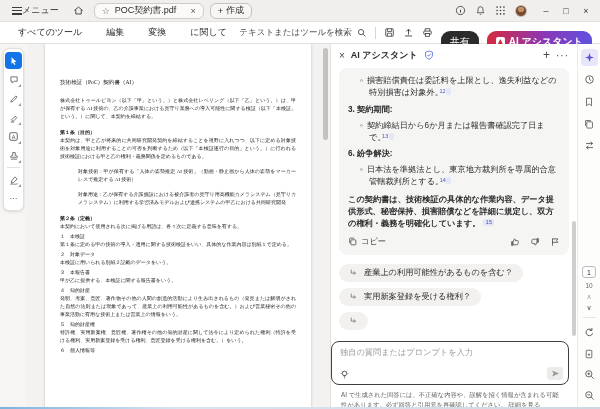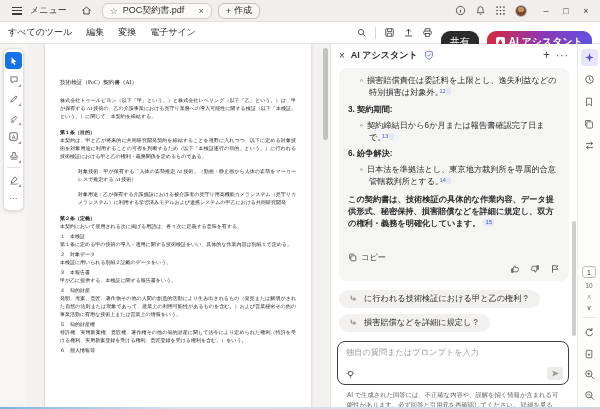--- a/index.html
+++ b/index.html
@@ -2,36 +2,36 @@
 <html><head>
 <meta charset="utf-8">
 <style>
   * { margin:0; padding:0; box-sizing:border-box; }
   html,body { width:600px; height:409px; overflow:hidden; }
   body { font-family:"Liberation Sans", sans-serif; color:#2c2c2c; background:#fff; position:relative; }
   svg { display:block; }
 
   
   .titlebar { height:22px; background:#f1efee; display:flex; align-items:center; padding:0 0 0 8px; gap:6px; border-bottom:1px solid #e3e1df; }
-  .tb-btn { display:flex; align-items:center; gap:8px; font-size:9px; color:#3b3b3b; padding:2px 4px; border-radius:3px; cursor:default; }
+  .tb-btn { display:flex; align-items:center; gap:0; font-size:9px; color:#3b3b3b; padding:2px 4px; border-radius:3px; cursor:default; }
   .hamburger { width:10px; height:8px; display:flex; flex-direction:column; justify-content:space-between; }
   .hamburger i { height:1.2px; background:#3b3b3b; display:block; }
   .tab { display:flex; align-items:center; gap:5px; background:#fbfaf9; border:1px solid #cfccc9; border-radius:6px; height:16px; padding:0 7px; font-size:9px; color:#2c2c2c; min-width:110px; }
   .tab .star { font-size:9px; color:#5f5f5f; }
   .tab .close-x { margin-left:auto; color:#5f5f5f; font-size:9px; }
   .create-btn { display:flex; align-items:center; gap:3px; border:1px solid #c4c1bf; border-radius:6px; height:16px; padding:0 7px; font-size:9px; background:#f7f6f5; }
   .tb-right { margin-left:auto; display:flex; align-items:center; gap:9px; padding-right:4px; }
   .win-ctrls { display:flex; align-items:center; }
   .win-ctrls span { width:20px; text-align:center; font-size:9px; color:#3b3b3b; }
   .avatar { width:12px; height:12px; border-radius:50%; background:radial-gradient(circle at 50% 35%, #c09068 0 35%, #7a4a2e 36% 100%); border:1px solid #b9b6b3; }
 
   
   .toolbar { height:22px; background:#fff; display:flex; align-items:center; padding:0 8px; border-bottom:1px solid #e4e2e0; }
   .tool-tabs { display:flex; align-items:center; gap:14px; font-size:9px; color:#2c2c2c; }
-  .tool-tabs span { cursor:default; }
+  .tool-tabs span { cursor:default;margin-left:10px; }
   .toolbar-right { margin-left:auto; display:flex; align-items:center; gap:8px; }
   .searchbox { display:flex; align-items:center; gap:5px; font-size:8.5px; color:#4a4a4a; }
   .tdiv { width:1px; height:12px; background:#d7d5d3; }
   .pill { border-radius:9px; height:22px; display:flex; align-items:center; gap:4px; padding:0 9px; font-size:10px;margin-top:18px; }
   .share-pill { background:#2b2b2b; color:#fff; }
   .ai-pill { background:linear-gradient(95deg,#d6293d 0%,#8a38b8 55%,#5f52e0 100%); color:#fff; font-weight:bold; }
   .ai-pill .logo { width:9px; height:9px; background:#fff; border-radius:2px; position:relative; }
   .ai-pill .logo::after { content:""; position:absolute; inset:2px; background:#d6293d; clip-path:polygon(50% 0,100% 100%,0 100%); }
 
   
@@ -67,27 +67,27 @@
   .panel-head .plus { font-size:12px; color:#4a4a4a; }
   .panel-head .dots { font-size:10px; color:#4a4a4a; letter-spacing:1px; }
   .panel-body { flex:1; padding:2px 8px 0 8px; overflow:hidden; position:relative; }
   .bubble { background:#f5f5f4; border-radius:8px; padding:7px 9px 5px 9px; font-size:8.2px; line-height:1.45; color:#2c2c2c; }
   .bubble ul { list-style:none; padding-left:12px; margin-bottom:5px; }
   .bubble ul li::before { content:"◦"; margin-right:4px; color:#2c2c2c; }
   .bubble ul li { text-indent:-9px; padding-left:9px; }
   .num-head { font-weight:bold; margin:4px 0 4px 0; }
   .summary { font-weight:bold; margin-top:6px; }
   .cite { display:inline-block; background:#e2e6f6; color:#4353c0; font-size:5.5px; line-height:7px; padding:0 2.5px; border-radius:2px; vertical-align:2px; margin-left:3px; font-weight:normal; }
-  .actions { display:flex; align-items:flex-start; margin-top:20px; padding:2px 0;flex-direction:column; }
+  .actions { display:flex; align-items:center; margin-top:4px; padding:2px 0; }
   .copy-btn { display:flex; align-items:center; gap:4px; font-size:8.2px; color:#3b3b3b; }
   .actions .rgt { margin-left:auto; display:flex; align-items:center; gap:10px; }
   .chips { margin-top:9px; display:flex; flex-direction:column; gap:6px; }
   .chip { display:flex; align-items:center; gap:6px; background:#f2f1f0; border:none; border-radius:11px; height:18px; padding:0 10px; font-size:8.2px; color:#2c2c2c; width:fit-content; font-family:inherit; }
   .panel-scroll { position:absolute; right:1px; top:155px; width:4px; height:115px; background:#cfcecd; border-radius:2px; }
-  .input-wrap { padding:4px 8px 0 6px; }
+  .input-wrap { padding:4px 8px 0 0; }
   .prompt-box { border:1.4px solid #3f3f3f; border-radius:8px; height:44px; position:relative; background:#fff; }
   .prompt-box textarea { position:absolute; inset:5px 8px 16px 8px; border:none; outline:none; resize:none; font-family:"Liberation Sans", sans-serif; font-size:8.2px; color:#2c2c2c; background:transparent; }
   .prompt-box textarea::placeholder { color:#9b9a99; }
   .bulb { position:absolute; left:7px; bottom:4px; }
   .send-btn { position:absolute; right:5px; bottom:4px; width:16px; height:13px; background:#ececeb; border-radius:3px; display:flex; align-items:center; justify-content:center; }
   .disclaimer { padding:5px 10px 0 10px; font-size:6.3px; line-height:1.5; color:#5f5e5d; }
   .disclaimer a { color:#5f5e5d; text-decoration:underline; }
 
   
   .right-rail { width:23px; background:#fdfdfc; border-left:1px solid #eceae8; display:flex; flex-direction:column; align-items:center; padding:5px 0; }
@@ -156,24 +156,25 @@
       <span>×</span>
     </div>
   </div>
 </div>
 
 <div class="toolbar">
   <div class="tool-tabs">
     <span>すべてのツール</span>
     <span>編集</span>
     <span>変換</span>
-    <span>電子サイン</span>
+    <span>に関して</span>
   </div>
   <div class="toolbar-right">
     <div class="searchbox">
+      <span>テキストまたはツールを検索</span>
       <svg width="10" height="10" viewBox="0 0 16 16">
           <circle cx="6.5" cy="6.5" r="4.2" fill="none" stroke="#3b3b3b" stroke-width="1.3"></circle>
           <path d="M9.8 9.8 L13.5 13.5" stroke="#3b3b3b" stroke-width="1.3"></path>
         </svg>
     </div>
     <div class="tdiv"></div>
     <svg width="11" height="11" viewBox="0 0 16 16">
         <rect x="2.5" y="2.5" width="11" height="11" rx="1.5" fill="none" stroke="#3b3b3b" stroke-width="1.2"></rect>
         <path d="M5 2.5 v4 h6 v-4 M5 13 v-4 h6 v4" fill="none" stroke="#3b3b3b" stroke-width="1.1"></path>
       </svg>
@@ -341,28 +342,28 @@
           </div>
         </div>
       </div>
 
       <div class="chips">
 
           <button class="chip">
             <svg width="9" height="9" viewBox="0 0 16 16">
               <path d="M4 3 v6 h7 M8.5 6 L11.5 9 L8.5 12" fill="none" stroke="#5f5f5f" stroke-width="1.3"></path>
             </svg>
-            <span>に行われる技術検証における甲と乙の権利？</span>
+            <span>産業上の利用可能性があるものを含む？</span>
           </button>
 
           <button class="chip">
             <svg width="9" height="9" viewBox="0 0 16 16">
               <path d="M4 3 v6 h7 M8.5 6 L11.5 9 L8.5 12" fill="none" stroke="#5f5f5f" stroke-width="1.3"></path>
             </svg>
-            <span>損害賠償などを詳細に規定し？</span>
+            <span>実用新案登録を受ける権利？</span>
           </button>
 
           <button class="chip">
             <svg width="9" height="9" viewBox="0 0 16 16">
               <path d="M4 3 v6 h7 M8.5 6 L11.5 9 L8.5 12" fill="none" stroke="#5f5f5f" stroke-width="1.3"></path>
             </svg>
           </button>
         </div>
 
       <div class="panel-scroll"></div>

